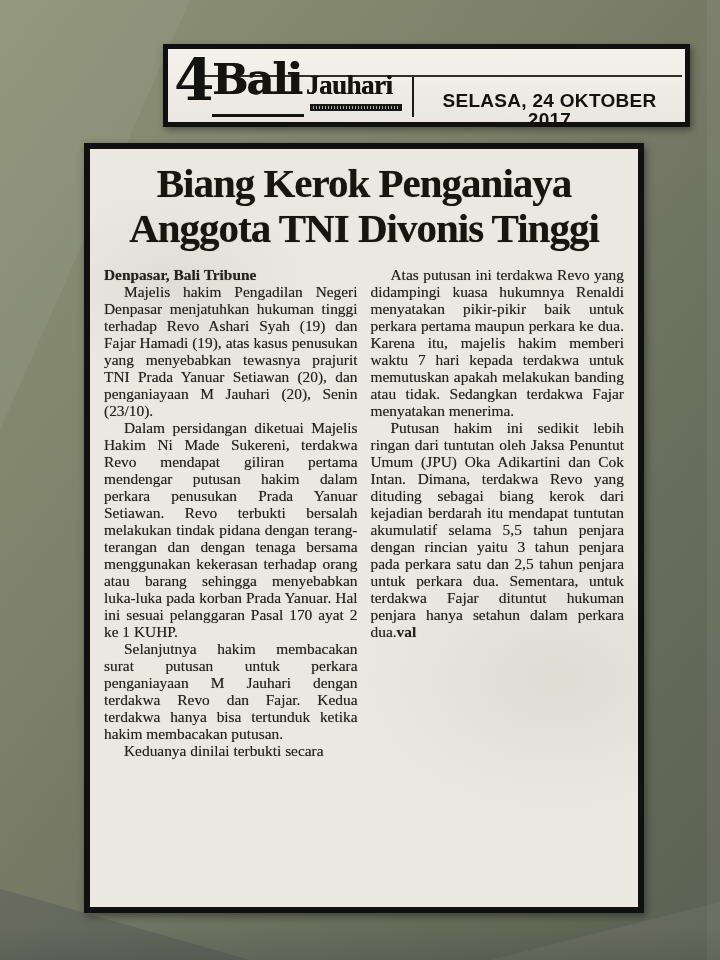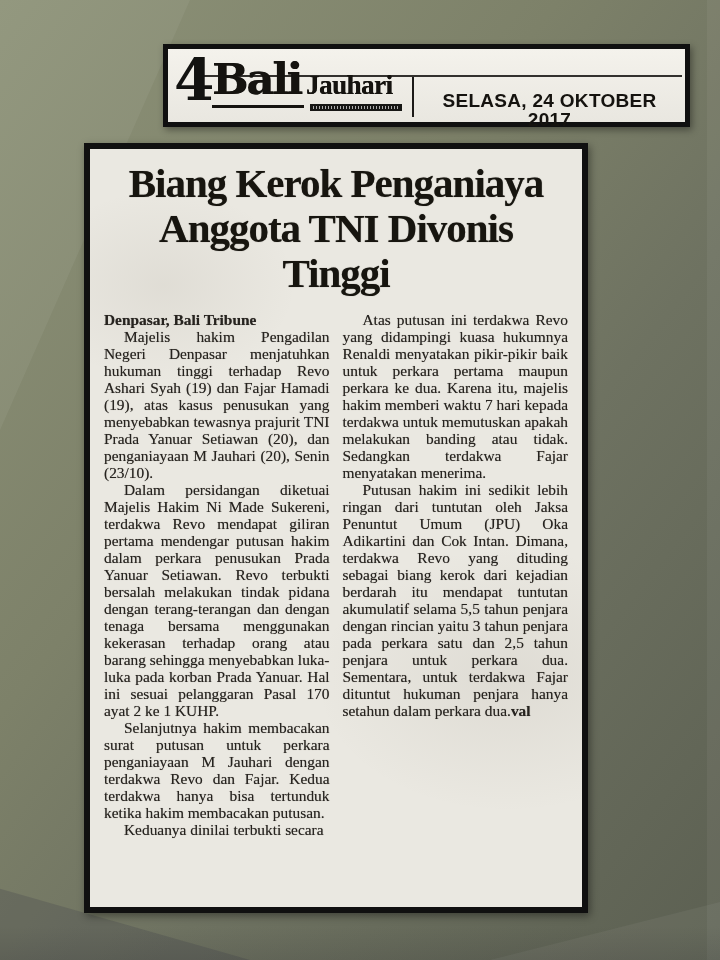--- a/index.html
+++ b/index.html
@@ -38,21 +38,21 @@
   }
   .mast-rule{position:absolute;left:36px;right:3px;top:26px;height:2px;background:#33312e;}
   .page-num{
     position:absolute;left:6px;top:3px;
     font-family:"DejaVu Serif", serif;font-weight:900;font-size:58px;line-height:0.98;
     letter-spacing:-2px;color:#121210;
   }
   .brand{position:absolute;left:44px;top:9px;white-space:nowrap;color:#15130f;}
   .brand-bali{
     font-family:"DejaVu Serif", serif;font-weight:700;font-size:43px;line-height:1;
-    letter-spacing:-2px;border-bottom:3px solid #15130f;padding:0 3px 1px 0;
+    letter-spacing:-2px;border-bottom:3px solid #15130f;padding:0 3px 10px 0;
     text-shadow:0.6px 0 0 #15130f;
   }
   .brand-tribune{
     font-family:"Liberation Serif", serif;font-weight:700;font-size:27px;
     letter-spacing:-0.5px;margin-left:2px;text-shadow:0.4px 0 0 #15130f;
   }
   .tagline-bar{
     position:absolute;left:98px;top:46px;width:92px;height:7px;background:#171715;
     overflow:hidden;
   }
@@ -62,21 +62,21 @@
   }
   .mast-divider{position:absolute;left:244px;top:28px;bottom:5px;width:2px;background:#1c1a18;}
   .mast-date{
     position:absolute;left:254px;right:8px;top:42px;text-align:center;
     font-family:"Liberation Sans", sans-serif;font-weight:700;font-size:19px;line-height:1;
     letter-spacing:0.3px;color:#15130f;
   }
 
   
   .article{
-    position:absolute;left:84px;top:143px;width:504px;height:770px;
+    position:absolute;left:84px;top:143px;width:560px;height:770px;
     border:6px solid var(--frame);
     background:
       radial-gradient(ellipse 220px 160px at 15% 18%, rgba(120,110,95,0.09), transparent 60%),
       radial-gradient(ellipse 320px 220px at 85% 70%, rgba(120,110,95,0.10), transparent 60%),
       var(--paper);
     box-shadow:2px 3px 8px rgba(0,0,0,0.40);
     padding:6px 12px 10px;
   }
   .headline{
     margin:6px 0 0;text-align:center;

